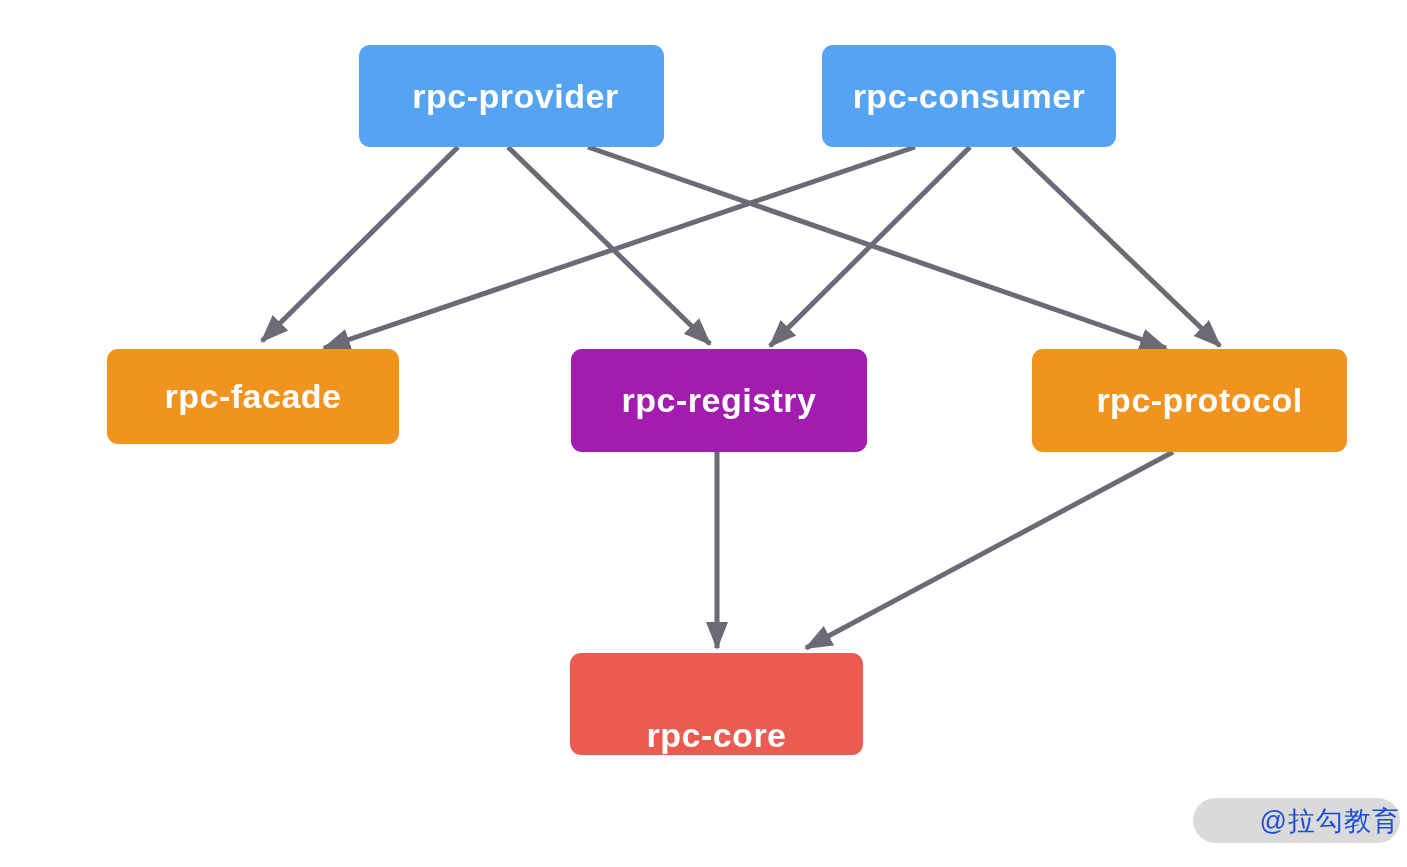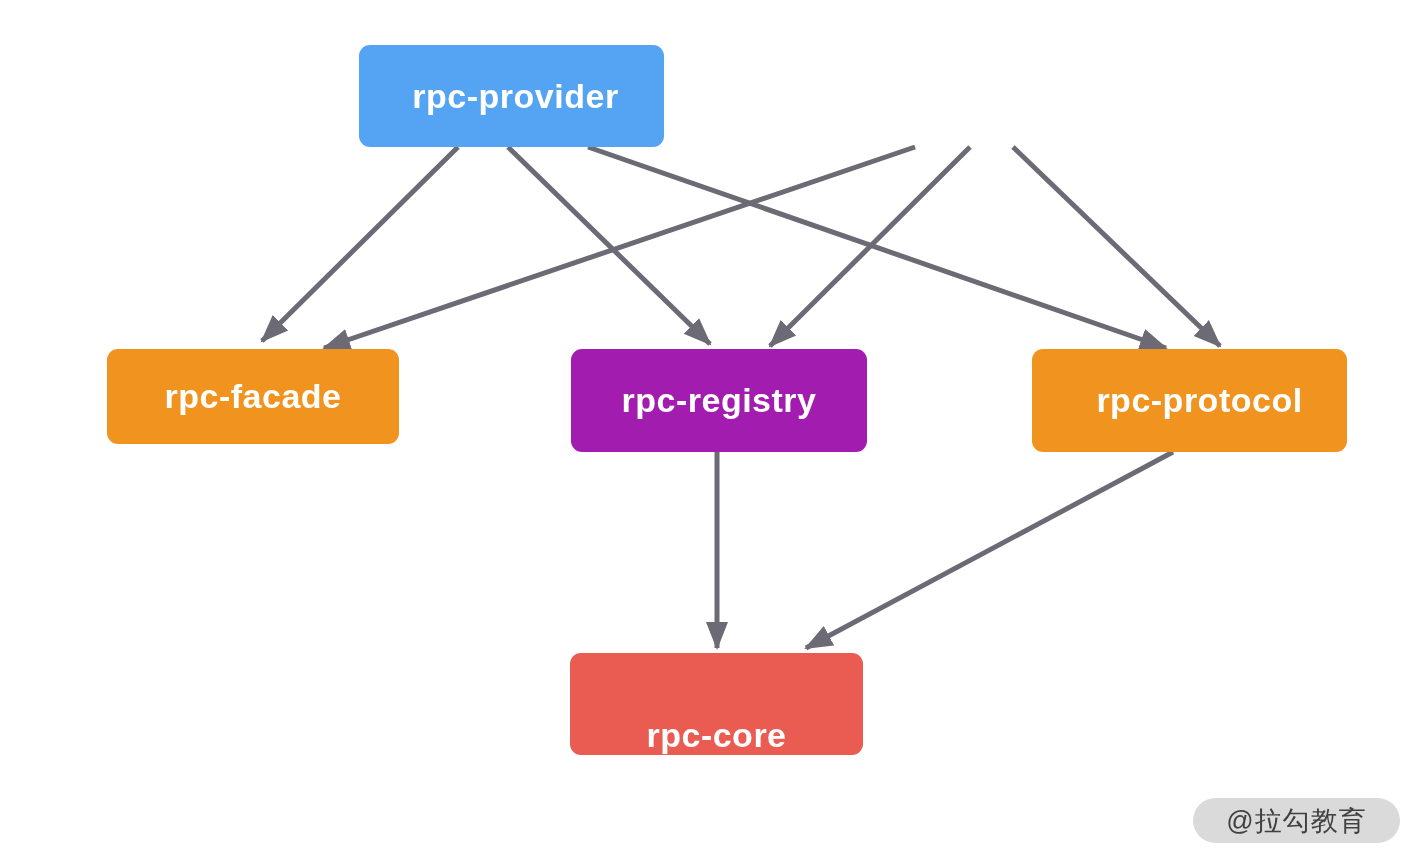--- a/index.html
+++ b/index.html
@@ -69,34 +69,37 @@
     <line x1="970" y1="147" x2="770" y2="346" marker-end="url(#arrow)"></line>
     <line x1="1013" y1="147" x2="1220" y2="346" marker-end="url(#arrow)"></line>
     <line x1="717" y1="452" x2="717" y2="648" marker-end="url(#arrow)"></line>
     <line x1="1173" y1="452" x2="806" y2="648" marker-end="url(#arrow)"></line>
   </svg>
 
   <div class="node n-provider" style="background-color: rgb(84, 164, 243); color: rgb(255, 255, 255);">
     <span class="node-label">rpc-provider</span>
   </div>
 
+  <div class="node n-consumer" style="background-color: rgb(84, 164, 243); color: rgb(255, 255, 255);">
+    <span class="node-label">rpc-consumer</span>
+  </div>
 
   <div class="node n-facade" style="background-color: rgb(240, 148, 31); color: rgb(255, 255, 255);">
     <span class="node-label">rpc-facade</span>
   </div>
 
   <div class="node n-registry" style="background-color: #a21caf; color: rgb(255, 255, 255);">
     <span class="node-label">rpc-registry</span>
   </div>
 
   <div class="node n-protocol" style="background-color: rgb(240, 148, 31); color: rgb(255, 255, 255);">
     <span class="node-label">rpc-protocol</span>
   </div>
 
   <div class="node n-core" style="background-color: rgb(234, 91, 82); color: rgb(255, 255, 255);">
     <span class="node-label">rpc-core</span>
   </div>
 
-  <div class="watermark" style="background-color: rgb(218, 218, 218); color: #404040;">
+  <div class="watermark" style="background-color: rgb(218, 218, 218); color: #1d4ed8; justify-content: flex-end;">
     <span>@拉勾教育</span>
   </div>
 
 </div>
 
 </body></html>

